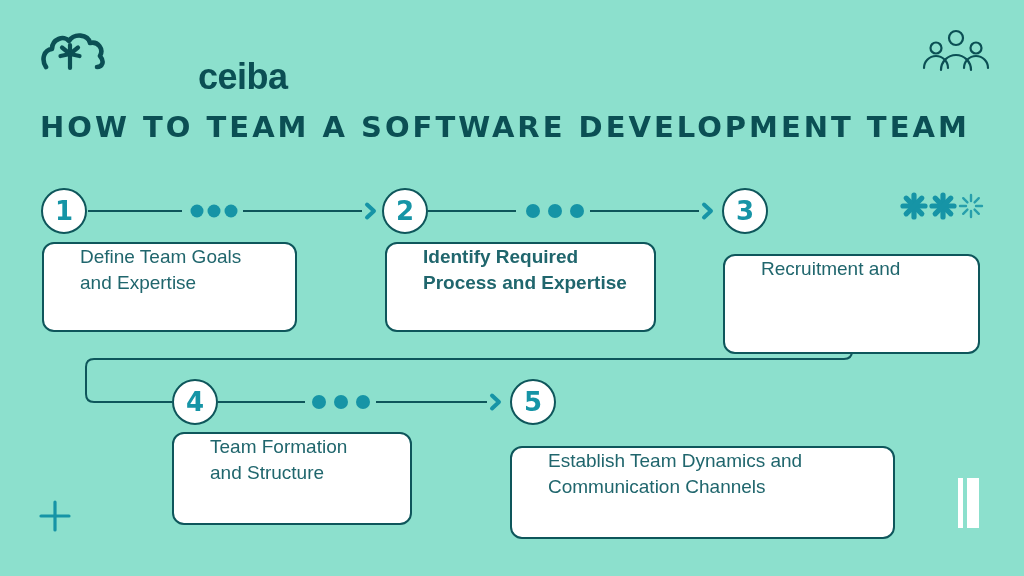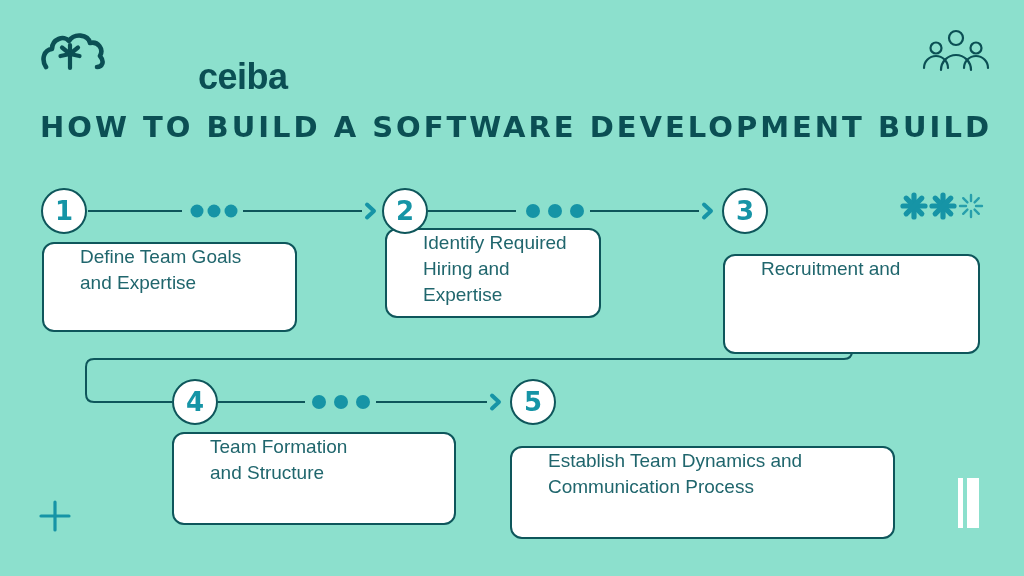--- a/index.html
+++ b/index.html
@@ -100,21 +100,21 @@
     <g stroke="#0B4F54" fill="none" stroke-width="2.2" stroke-linecap="round">
       <circle cx="16" cy="20" r="5.5"></circle>
       <path d="M4 40 A 12 12 0 0 1 28 40"></path>
       <circle cx="56" cy="20" r="5.5"></circle>
       <path d="M44 40 A 12 12 0 0 1 68 40"></path>
       <circle cx="36" cy="10" r="7"></circle>
       <path d="M21 42 A 15 15 0 0 1 51 42"></path>
     </g>
   </svg>
 
-  <h1 class="page-title">HOW TO BUILD A SOFTWARE DEVELOPMENT BUILD</h1>
+  <h1 class="page-title">HOW TO TEAM A SOFTWARE DEVELOPMENT TEAM</h1>
 
   <svg class="flow-svg" width="1024" height="576" viewBox="0 0 1024 576">
 
     <g>
       <line class="s-line" x1="88" y1="211" x2="182" y2="211"></line>
       <circle class="s-dot" cx="197" cy="211" r="6.5"></circle>
       <circle class="s-dot" cx="214" cy="211" r="6.5"></circle>
       <circle class="s-dot" cx="231" cy="211" r="6.5"></circle>
       <line class="s-line" x1="243" y1="211" x2="362" y2="211"></line>
       <path class="s-chev" d="M367 204.5 L374 211 L367 217.5"></path>
@@ -187,31 +187,31 @@
   <div class="step-circle" style="left:172px;top:379px;">
     <span>4</span>
   </div>
   <div class="step-circle" style="left:510px;top:379px;">
     <span>5</span>
   </div>
 
   <div class="step-box" style="left:42px;top:242px;width:255px;height:90px;">
     <p><span>Define Team Goals</span><br><span>and Expertise</span></p>
   </div>
-  <div class="step-box" style="left:385px;top:228px;width:216px;height:90px;">
-    <p><span>Identify Required</span><br><span>Hiring and Expertise</span></p>
+  <div class="step-box" style="left:385px;top:242px;width:271px;height:90px;font-weight:bold;">
+    <p><span>Identify Required</span><br><span>Process and Expertise</span></p>
   </div>
   <div class="step-box" style="left:723px;top:254px;width:257px;height:100px;">
     <p><span>Recruitment and</span><br></p>
   </div>
-  <div class="step-box" style="left:172px;top:432px;width:284px;height:93px;">
+  <div class="step-box" style="left:172px;top:432px;width:240px;height:93px;">
     <p><span>Team Formation</span><br><span>and Structure</span></p>
   </div>
   <div class="step-box" style="left:510px;top:432px;width:385px;height:93px;margin-top:14px;">
-    <p><span>Establish Team Dynamics and</span><br><span>Communication Process</span></p>
+    <p><span>Establish Team Dynamics and</span><br><span>Communication Channels</span></p>
   </div>
 
   <div class="pause-bars">
     <div class="bar-thin"></div>
     <div class="bar-wide"></div>
   </div>
 
 </div>
 
 </body></html>

